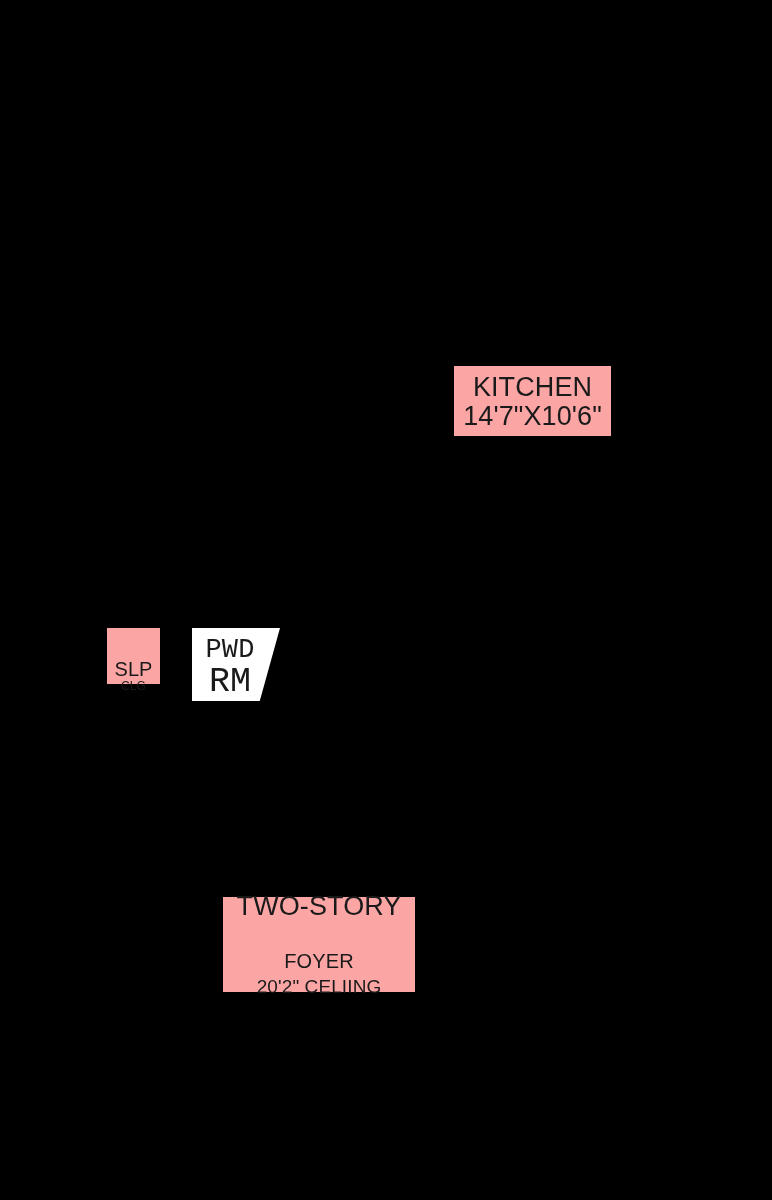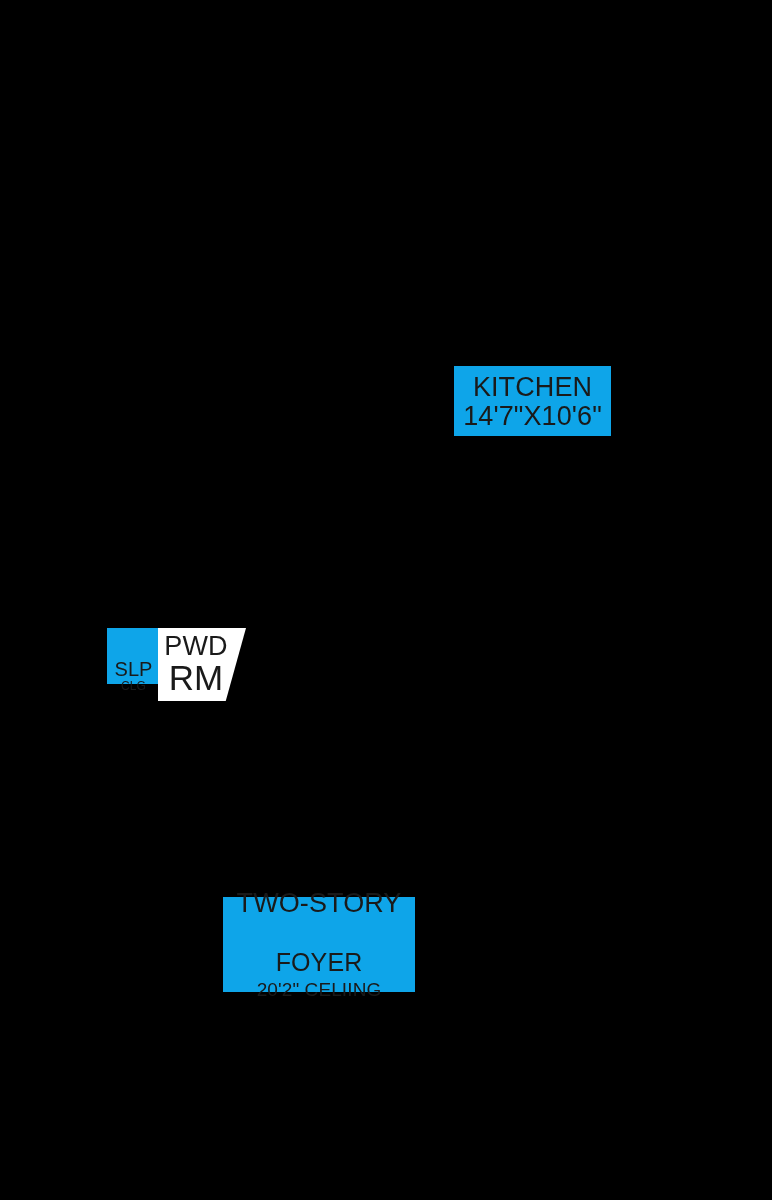--- a/index.html
+++ b/index.html
@@ -11,21 +11,21 @@
   #plan {
     position: relative;
     width: 772px;
     height: 1200px;
     background: #000000;
     overflow: hidden;
     font-family: "Liberation Sans", "DejaVu Sans", sans-serif;
   }
   .label-box {
     position: absolute;
-    background: #0ea5e9;
+    background: #fca5a5;
     color: #1a1a1a;
     display: flex;
     flex-direction: column;
     align-items: center;
     justify-content: center;
     text-align: center;
     line-height: 1.05;
     font-weight: 300;
     letter-spacing: 0.1px;
     box-sizing: border-box;
@@ -46,43 +46,44 @@
     left: 107px;
     top: 628px;
     width: 53px;
     height: 56px;
   }
   #label-slp-clg .line-primary { font-size: 20px; margin-top: 40px; }
   #label-slp-clg .line-secondary { font-size: 12px; }
 
   
   #label-pwd-rm {
-    left: 158px;
+    left: 192px;
     top: 628px;
     width: 88px;
     height: 73px;
     background: #ffffff;
     -webkit-clip-path: polygon(0% 0%, 100% 0%, 77% 100%, 0% 100%);
     clip-path: polygon(0% 0%, 100% 0%, 77% 100%, 0% 100%);
-    justify-content: center;
+    justify-content: flex-end;
     padding-right: 12px;
+    font-family: Liberation Mono, monospace;
   }
   #label-pwd-rm .line-primary { font-size: 27px; }
   #label-pwd-rm .line-secondary { font-size: 35px; }
 
   
   #label-foyer {
     left: 223px;
     top: 897px;
     width: 192px;
     height: 95px;
     padding-top: 0;
   }
   #label-foyer .line-primary { font-size: 27px; }
-  #label-foyer .line-secondary { font-size: 25px; margin-top: 31px; }
+  #label-foyer .line-secondary { font-size: 20px; margin-top: 31px; }
   #label-foyer .line-tertiary { font-size: 19px; margin-top: 5px; }
 </style>
 </head>
 <body>
 
 <div id="plan">
 
   <div class="label-box" id="label-kitchen">
     <span class="line-primary">KITCHEN</span>
     <span class="line-secondary">14'7"X10'6"</span>

